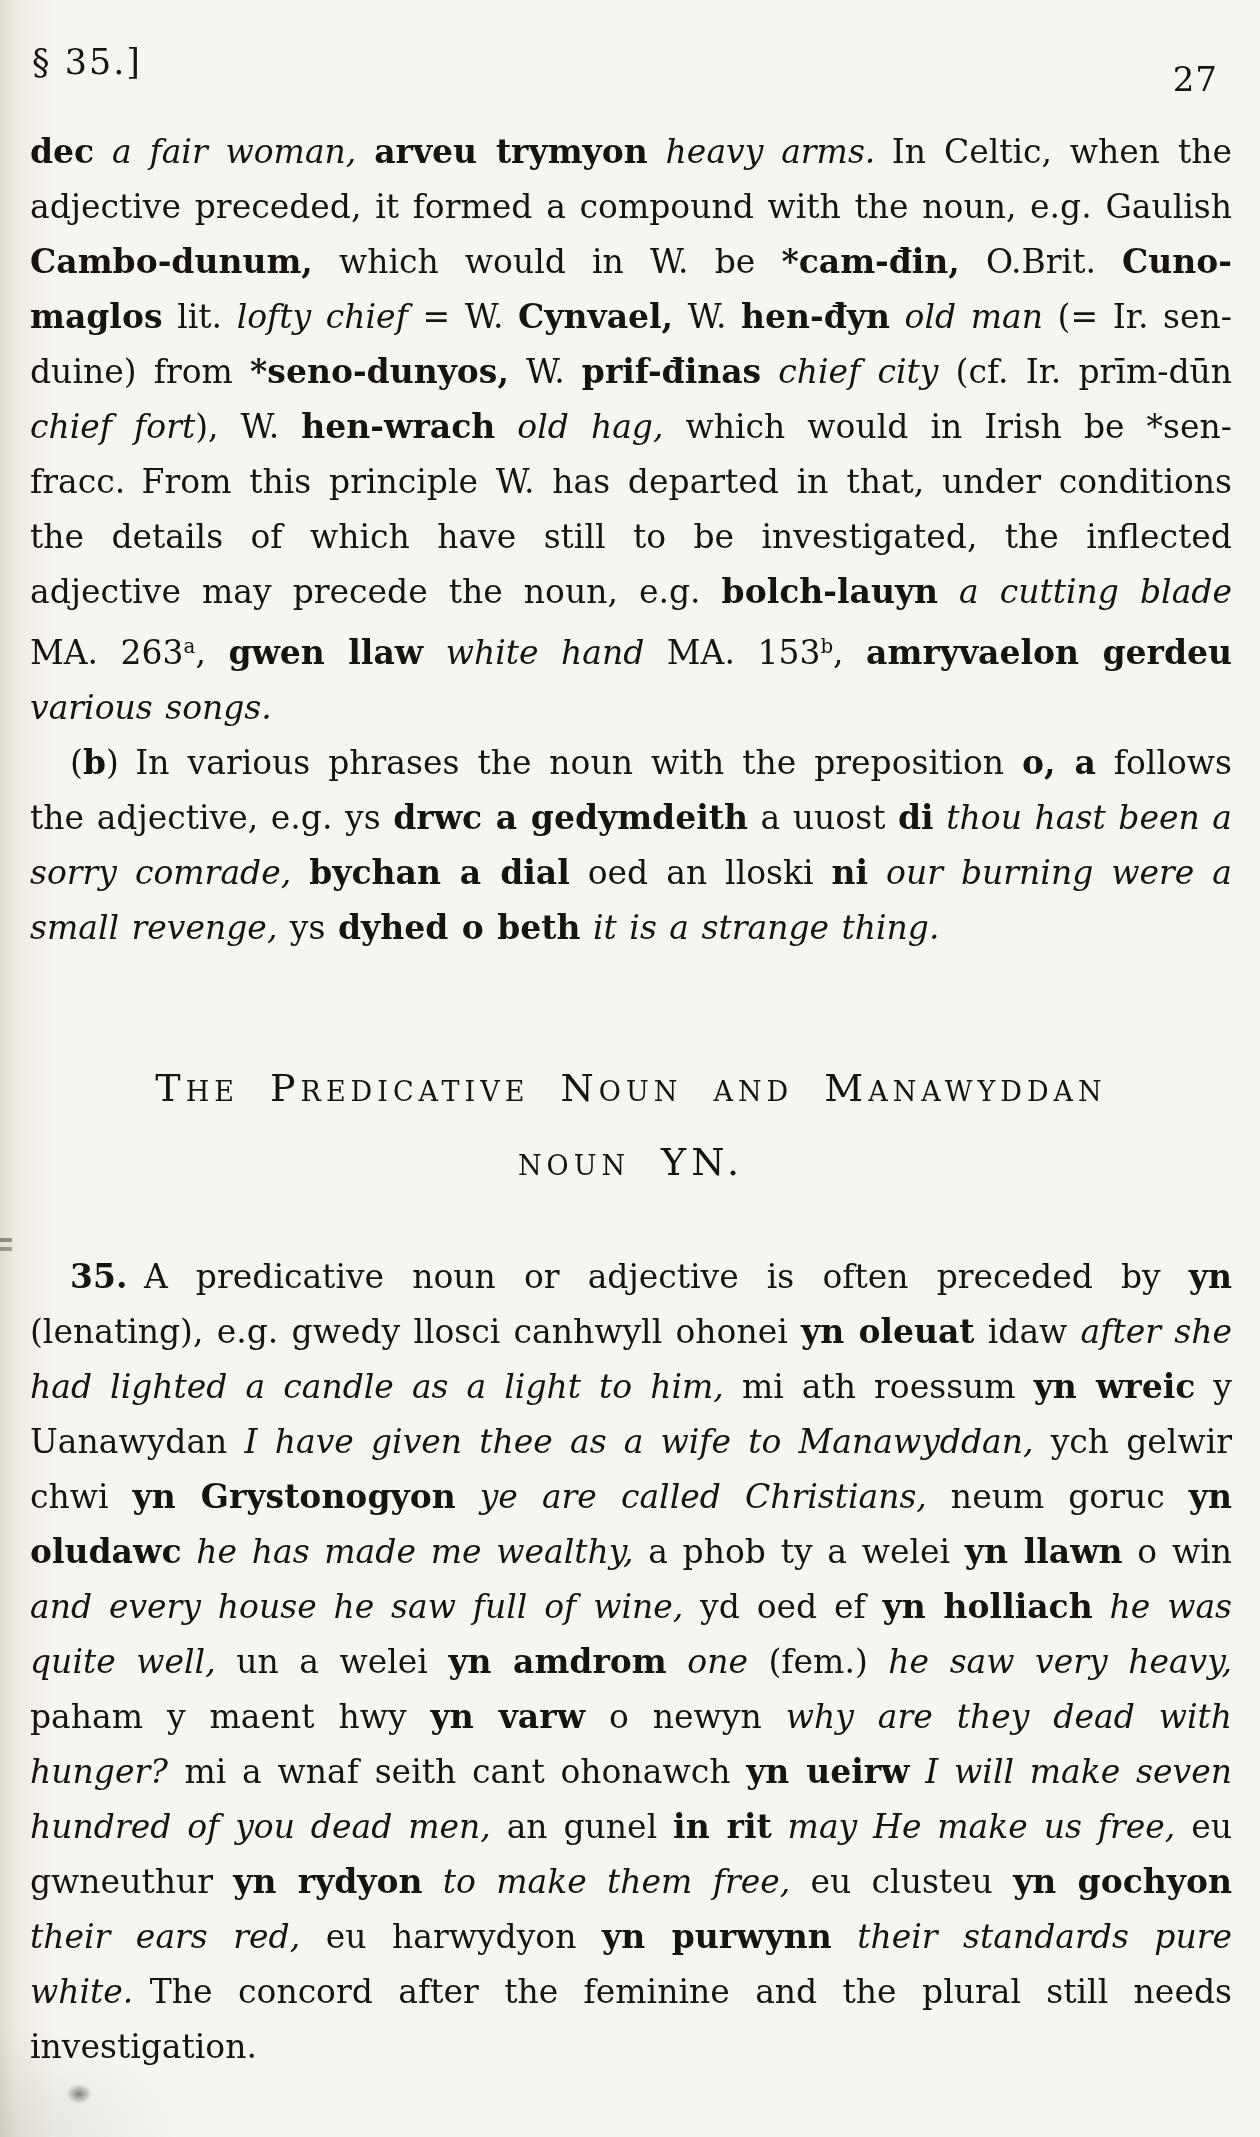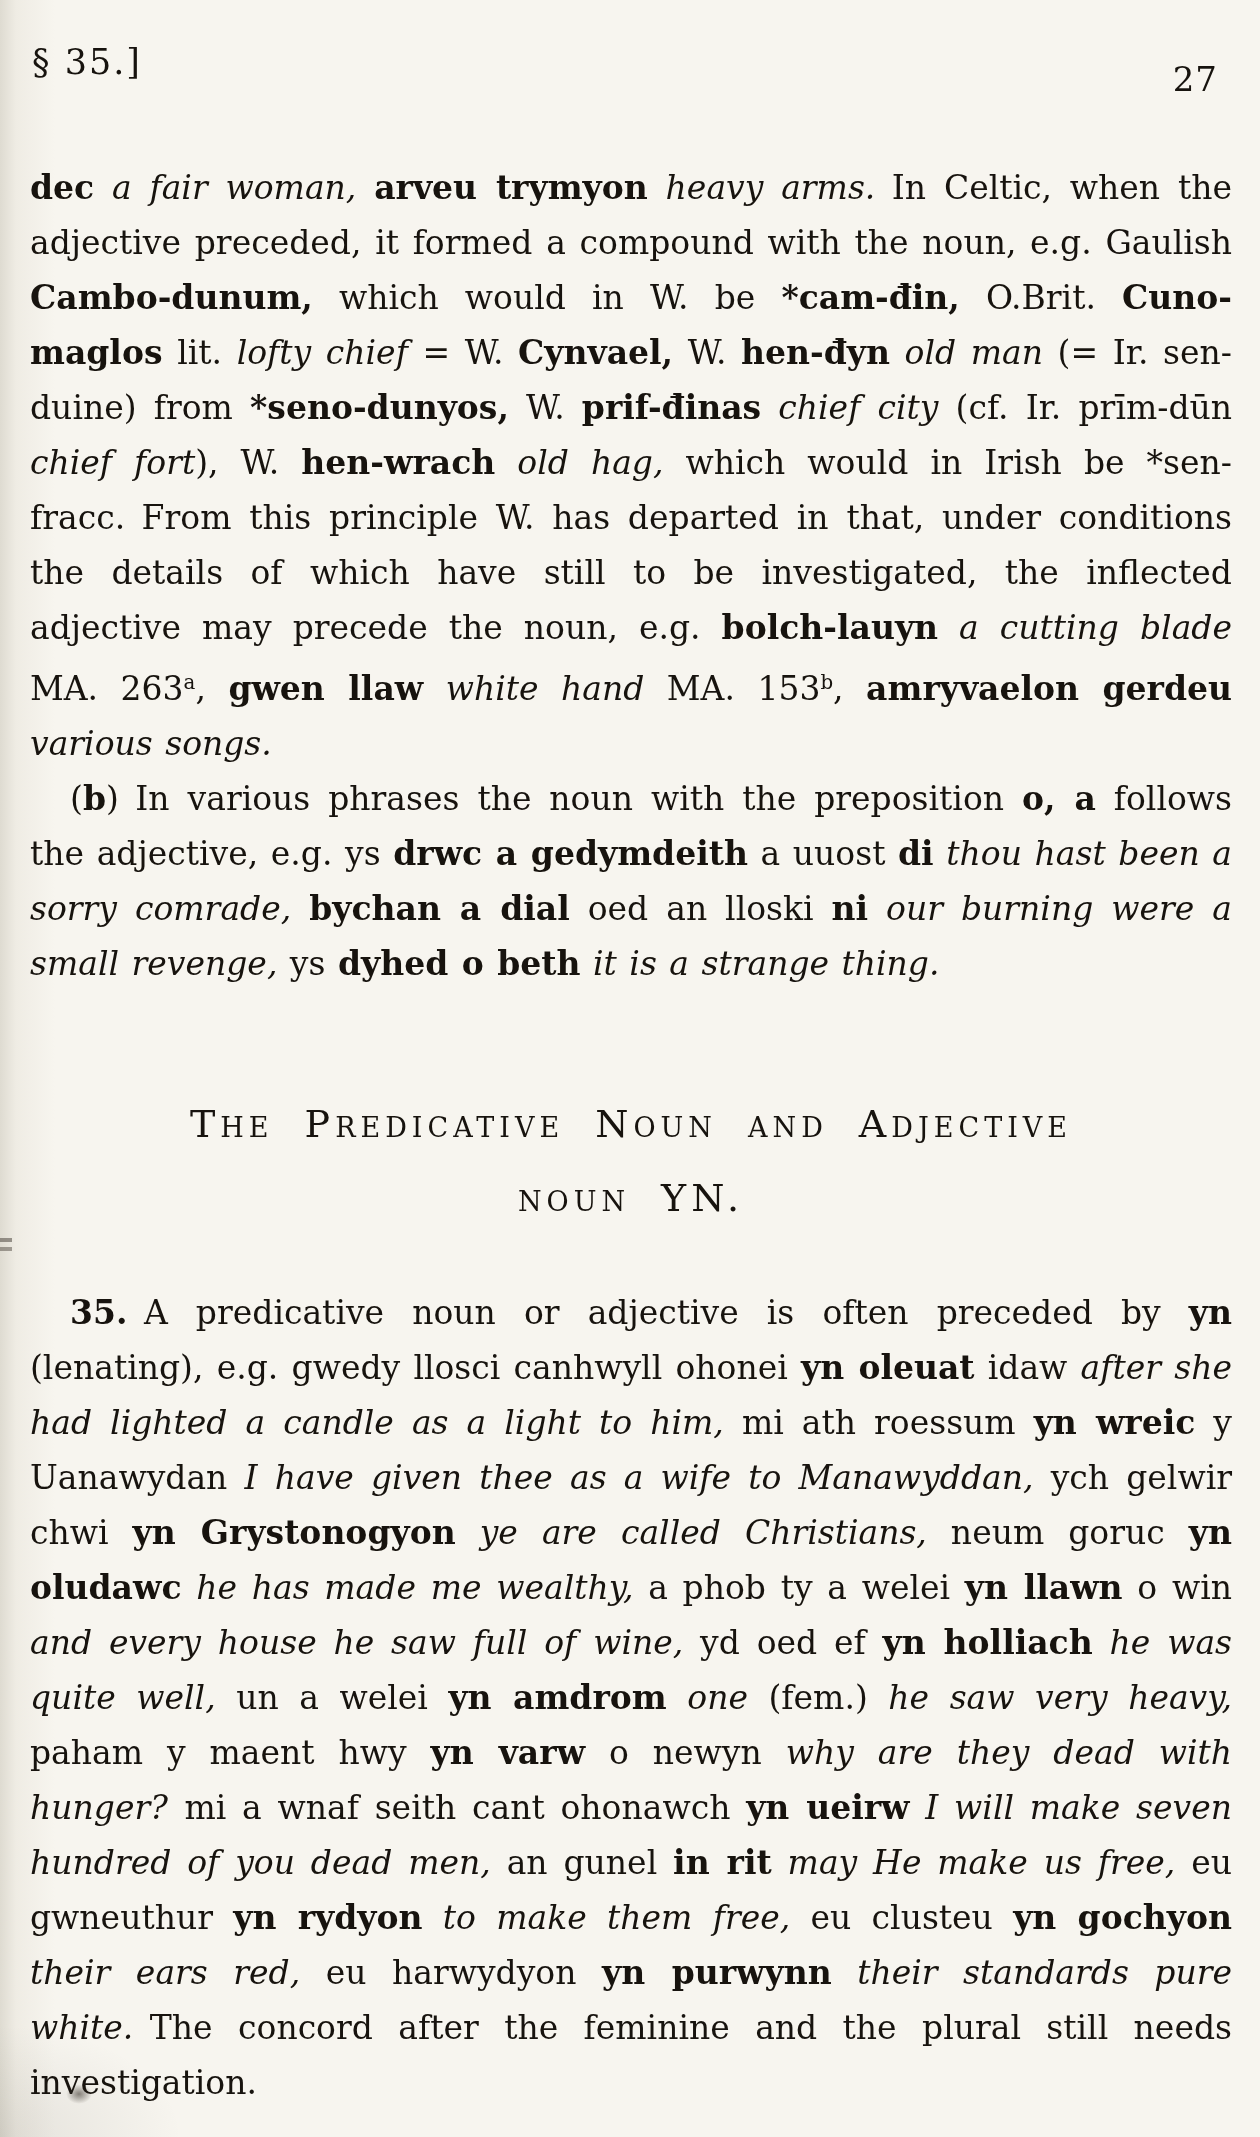--- a/index.html
+++ b/index.html
@@ -36,21 +36,21 @@
     font-size: 34px; letter-spacing: 1px; margin-top: 17px;
   }
   .body-para {
     margin: 0;
     font-size: 33px;
     line-height: 55px;
     text-align: justify;
     hyphens: none;
     word-spacing: 2px;
   }
-  .first-para { margin-top: 68px; }
+  .first-para { margin-top: 32px; }
   .indent { text-indent: 40px; }
   .s-r { font-style: normal; font-weight: normal; }
   .s-b { font-weight: bold; }
   .s-i { font-style: italic; }
   .s-sup { font-size: 0.6em; vertical-align: 0.55em; letter-spacing: 0; }
   .section-heading {
     margin: 96px 0 50px 0;
     text-align: center;
     font-weight: normal;
   }
@@ -85,21 +85,21 @@
   <div class="running-head">
     <span class="rh-left">§ 35.]</span>
     <span class="rh-right">27</span>
   </div>
 
   <p class="body-para first-para"><span class="s-b">dec</span><span class="s-r"> </span><span class="s-i">a fair woman,</span><span class="s-r"> </span><span class="s-b">arveu trymyon</span><span class="s-r"> </span><span class="s-i">heavy arms.</span><span class="s-r"> In Celtic, when the adjective preceded, it formed a compound with the noun, e.g. Gaulish </span><span class="s-b">Cambo-dunum,</span><span class="s-r"> which would in W. be </span><span class="s-b">*cam-đin,</span><span class="s-r"> O.Brit. </span><span class="s-b">Cuno-maglos</span><span class="s-r"> lit. </span><span class="s-i">lofty chief</span><span class="s-r"> = W. </span><span class="s-b">Cynvael,</span><span class="s-r"> W. </span><span class="s-b">hen-đyn</span><span class="s-r"> </span><span class="s-i">old man</span><span class="s-r"> (= Ir. sen-duine) from </span><span class="s-b">*seno-dunyos,</span><span class="s-r"> W. </span><span class="s-b">prif-đinas</span><span class="s-r"> </span><span class="s-i">chief city</span><span class="s-r"> (cf. Ir. prīm-dūn </span><span class="s-i">chief fort</span><span class="s-r">), W. </span><span class="s-b">hen-wrach</span><span class="s-r"> </span><span class="s-i">old hag,</span><span class="s-r"> which would in Irish be *sen-fracc. From this principle W. has departed in that, under conditions the details of which have still to be investigated, the inflected adjective may precede the noun, e.g. </span><span class="s-b">bolch-lauyn</span><span class="s-r"> </span><span class="s-i">a cutting blade</span><span class="s-r"> MA. 263</span><span class="s-sup">a</span><span class="s-r">, </span><span class="s-b">gwen llaw</span><span class="s-r"> </span><span class="s-i">white hand</span><span class="s-r"> MA. 153</span><span class="s-sup">b</span><span class="s-r">, </span><span class="s-b">amryvaelon gerdeu</span><span class="s-r"> </span><span class="s-i">various songs.</span></p>
 
   <p class="body-para indent"><span class="s-r">(</span><span class="s-b">b</span><span class="s-r">) In various phrases the noun with the preposition </span><span class="s-b">o, a</span><span class="s-r"> follows the adjective, e.g. ys </span><span class="s-b">drwc a gedymdeith</span><span class="s-r"> a uuost </span><span class="s-b">di</span><span class="s-r"> </span><span class="s-i">thou hast been a sorry comrade,</span><span class="s-r"> </span><span class="s-b">bychan a dial</span><span class="s-r"> oed an lloski </span><span class="s-b">ni</span><span class="s-r"> </span><span class="s-i">our burning were a small revenge,</span><span class="s-r"> ys </span><span class="s-b">dyhed o beth</span><span class="s-r"> </span><span class="s-i">it is a strange thing.</span></p>
 
   <h2 class="section-heading">
-    <span class="sh-line">The Predicative Noun and Adjective</span>
+    <span class="sh-line">The Predicative Noun and Manawyddan</span>
     <span class="sh-line">noun YN.</span>
   </h2>
 
   <p class="body-para indent"><span class="s-b">35.</span><span class="s-r"> A predicative noun or adjective is often preceded by </span><span class="s-b">yn</span><span class="s-r"> (lenating), e.g. gwedy llosci canhwyll ohonei </span><span class="s-b">yn oleuat</span><span class="s-r"> idaw </span><span class="s-i">after she had lighted a candle as a light to him,</span><span class="s-r"> mi ath roessum </span><span class="s-b">yn wreic</span><span class="s-r"> y Uanawydan </span><span class="s-i">I have given thee as a wife to Manawyddan,</span><span class="s-r"> ych gelwir chwi </span><span class="s-b">yn Grystonogyon</span><span class="s-r"> </span><span class="s-i">ye are called Christians,</span><span class="s-r"> neum goruc </span><span class="s-b">yn oludawc</span><span class="s-r"> </span><span class="s-i">he has made me wealthy,</span><span class="s-r"> a phob ty a welei </span><span class="s-b">yn llawn</span><span class="s-r"> o win </span><span class="s-i">and every house he saw full of wine,</span><span class="s-r"> yd oed ef </span><span class="s-b">yn holliach</span><span class="s-r"> </span><span class="s-i">he was quite well,</span><span class="s-r"> un a welei </span><span class="s-b">yn amdrom</span><span class="s-r"> </span><span class="s-i">one</span><span class="s-r"> (fem.) </span><span class="s-i">he saw very heavy,</span><span class="s-r"> paham y maent hwy </span><span class="s-b">yn varw</span><span class="s-r"> o newyn </span><span class="s-i">why are they dead with hunger?</span><span class="s-r"> mi a wnaf seith cant ohonawch </span><span class="s-b">yn ueirw</span><span class="s-r"> </span><span class="s-i">I will make seven hundred of you dead men,</span><span class="s-r"> an gunel </span><span class="s-b">in rit</span><span class="s-r"> </span><span class="s-i">may He make us free,</span><span class="s-r"> eu gwneuthur </span><span class="s-b">yn rydyon</span><span class="s-r"> </span><span class="s-i">to make them free,</span><span class="s-r"> eu clusteu </span><span class="s-b">yn gochyon</span><span class="s-r"> </span><span class="s-i">their ears red,</span><span class="s-r"> eu harwydyon </span><span class="s-b">yn purwynn</span><span class="s-r"> </span><span class="s-i">their standards pure white.</span><span class="s-r"> The concord after the feminine and the plural still needs investigation.</span></p>
 
   <span class="scan-smudge"></span>
   <span class="scan-artifact-margin"></span>
 
 </div>
 

